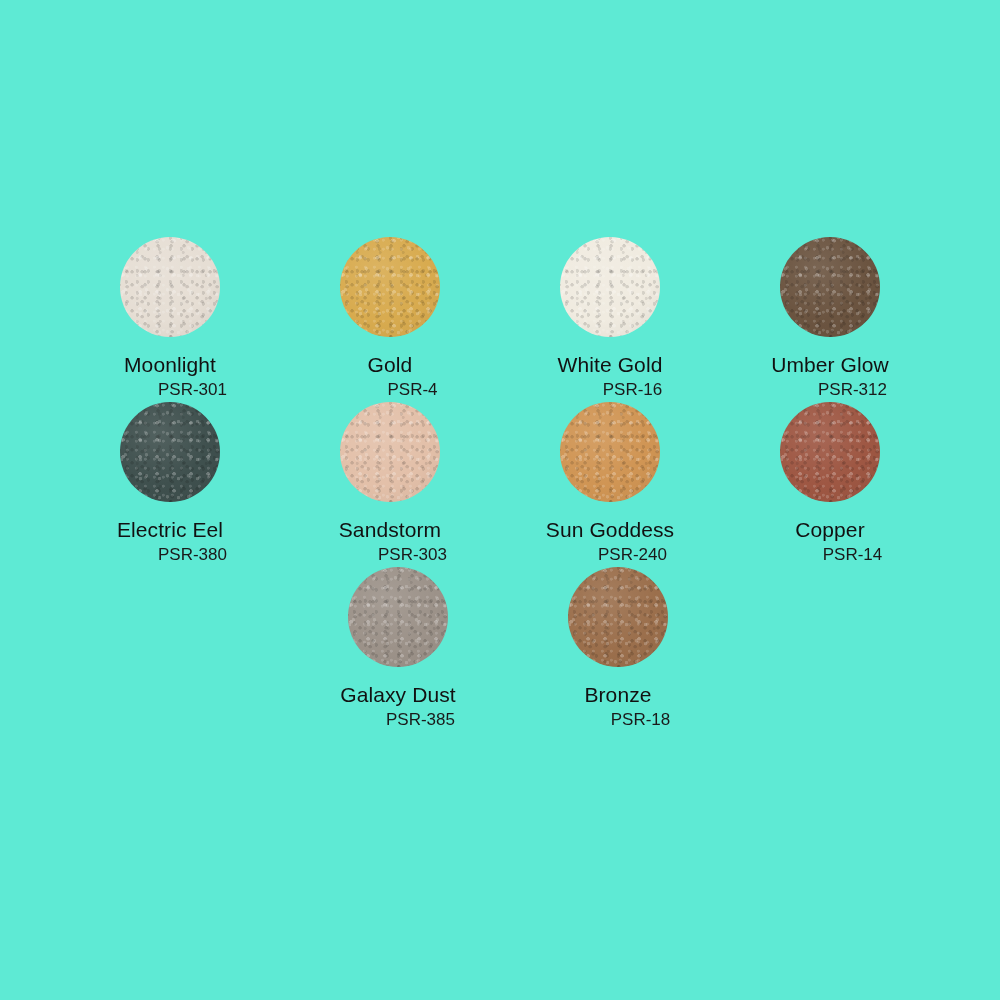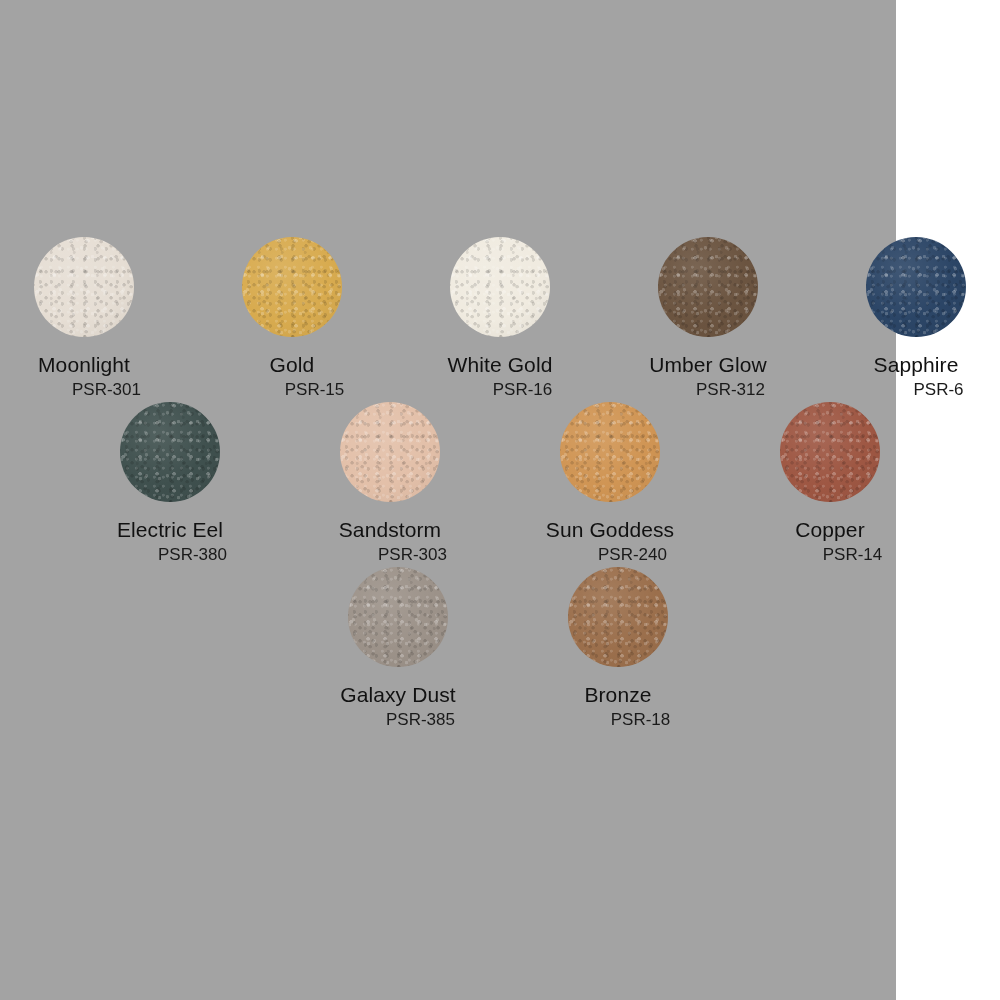--- a/index.html
+++ b/index.html
@@ -10,23 +10,23 @@
   body {
     width: 1000px;
     height: 1000px;
     font-family: "Liberation Sans", sans-serif;
     color: #1a1a1a;
     overflow: hidden;
   }
 
   #palette-board {
     position: relative;
-    width: 896px;
+    width: 1000px;
     height: 1000px;
-    background: #a3a3a3;
+    background: #5eead4;
   }
 
   .swatch-grid {
     position: absolute;
     left: 0;
     top: 237px;
     width: 1000px;
   }
 
   .swatch-row {
@@ -115,36 +115,31 @@
 
     <div class="swatch-row row-1">
       <div class="swatch-cell">
         <div class="swatch-disc" style="background-color: rgb(230, 222, 212);"></div>
         <div class="swatch-name">Moonlight</div>
         <div class="swatch-code">PSR-301</div>
       </div>
       <div class="swatch-cell">
         <div class="swatch-disc" style="background-color: rgb(216, 171, 79);"></div>
         <div class="swatch-name">Gold</div>
-        <div class="swatch-code">PSR-15</div>
+        <div class="swatch-code">PSR-4</div>
       </div>
       <div class="swatch-cell">
         <div class="swatch-disc" style="background-color: rgb(240, 235, 224);"></div>
         <div class="swatch-name">White Gold</div>
         <div class="swatch-code">PSR-16</div>
       </div>
       <div class="swatch-cell">
         <div class="swatch-disc" style="background-color: rgb(107, 84, 64);"></div>
         <div class="swatch-name">Umber Glow</div>
         <div class="swatch-code">PSR-312</div>
-      </div>
-      <div class="swatch-cell">
-        <div class="swatch-disc" style="background-color: rgb(43, 69, 102);"></div>
-        <div class="swatch-name">Sapphire</div>
-        <div class="swatch-code">PSR-6</div>
       </div>
     </div>
 
     <div class="swatch-row row-2">
       <div class="swatch-cell">
         <div class="swatch-disc" style="background-color: rgb(63, 80, 78);"></div>
         <div class="swatch-name">Electric Eel</div>
         <div class="swatch-code">PSR-380</div>
       </div>
       <div class="swatch-cell">

